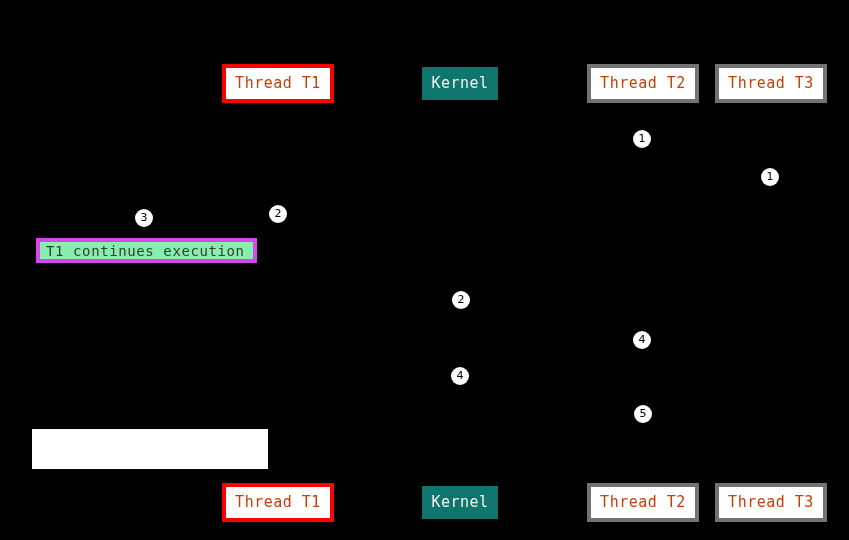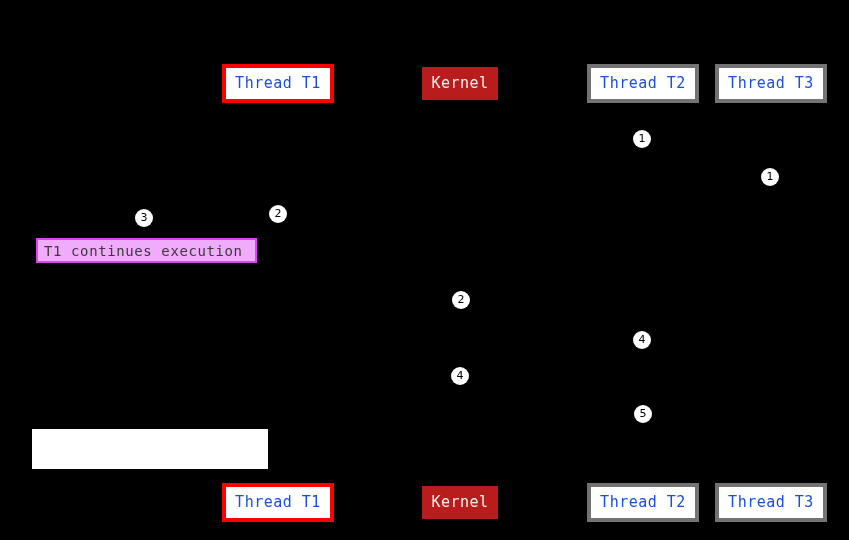--- a/index.html
+++ b/index.html
@@ -25,47 +25,47 @@
     align-items: center;
     justify-content: center;
     white-space: nowrap;
     font-family: "DejaVu Sans Mono", "Liberation Mono", monospace;
     font-size: 15px;
     letter-spacing: 0.5px;
     line-height: 1;
   }
   .participant.framed {
     background: #ffffff;
-    color: #1d4ed8;
+    color: #c2410c;
   }
   .participant.red {
     border: 4px solid #ff0000;
   }
   .participant.blue {
     border: 4px solid #737373;
   }
   .participant.solid-blue {
-    background: #b91c1c;
+    background: #0f766e;
     color: #f2f2f2;
     border: none;
   }
 
   
   .lifeline {
     position: absolute;
     width: 1px;
     background: #000000;
   }
 
   
   .note {
     position: absolute;
     box-sizing: border-box;
-    background: #f0abfc;
-    border: 2px solid #d946ef;
+    background: #86efac;
+    border: 4px solid #d946ef;
     color: #3a3a3a;
     font-family: "DejaVu Sans Mono", "Liberation Mono", monospace;
     font-size: 14px;
     letter-spacing: 0.6px;
     display: flex;
     align-items: center;
     padding: 0 6px;
     line-height: 1;
   }
   .note.blank {

